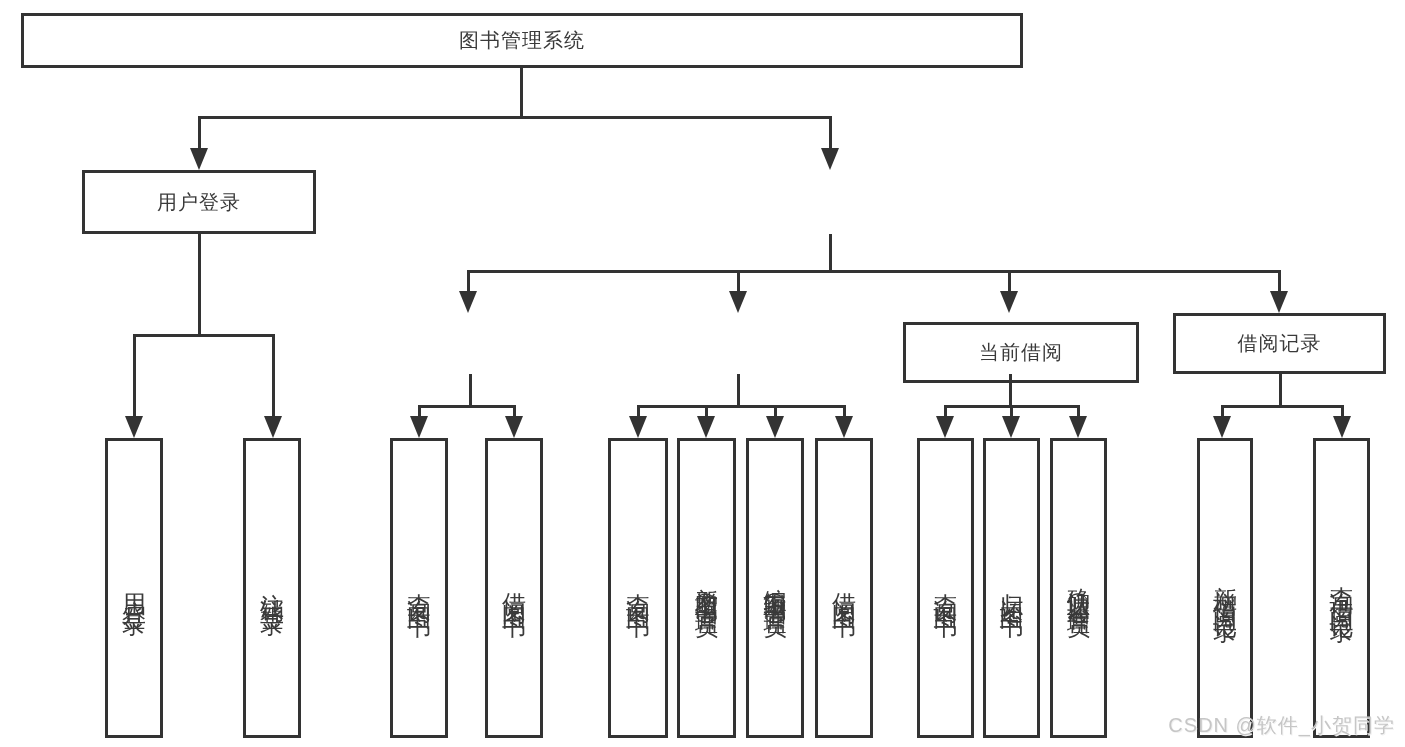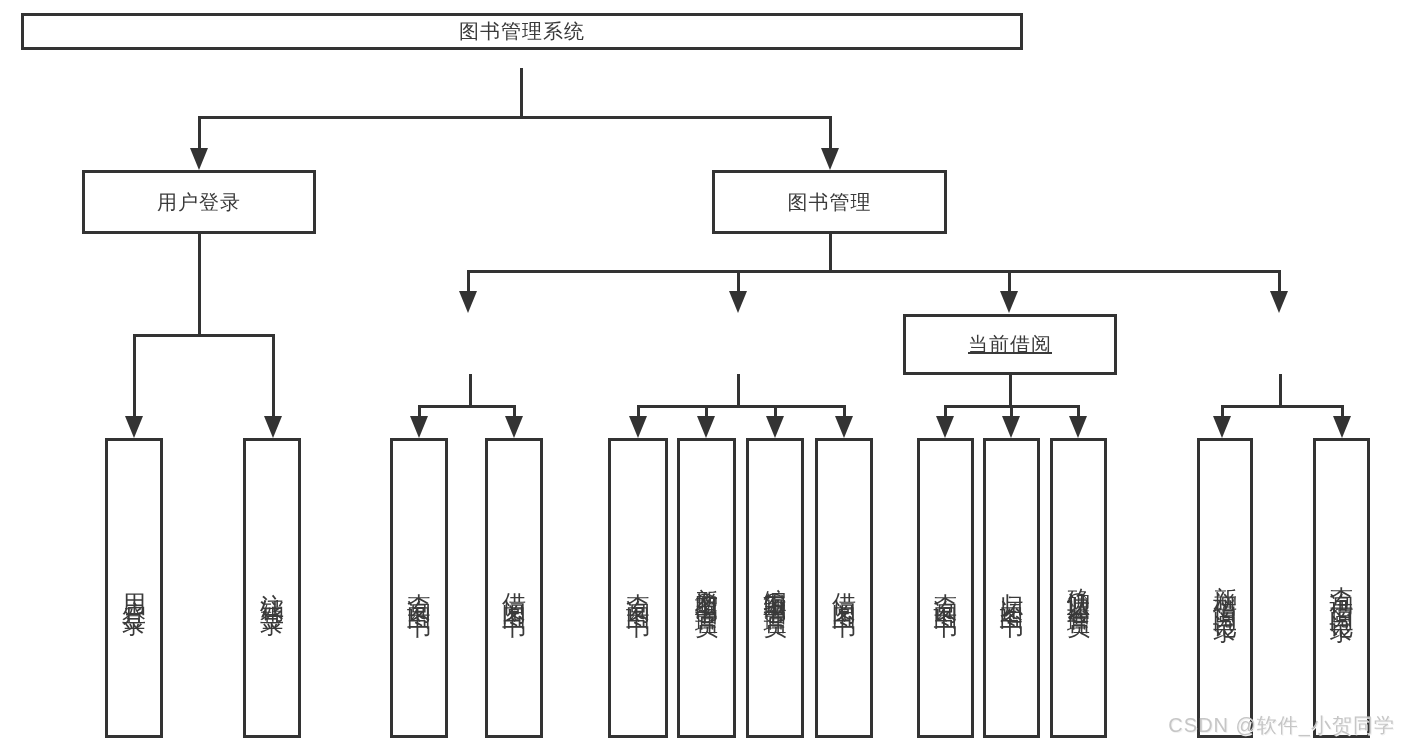--- a/index.html
+++ b/index.html
@@ -30,58 +30,58 @@
   .watermark{
     position:absolute;right:10px;bottom:8px;font-size:20px;color:#c6c6c6;
     letter-spacing:1px;text-shadow:1px 1px 0 #f2f2f2;z-index:50;white-space:nowrap;text-align:right;
   }
 </style>
 </head>
 <body>
 
 <div id="canvas">
 
-  <div class="box" style="left:21px;top:13px;width:1002px;height:37px;">
+  <div class="box" style="left:21px;top:13px;width:1002px;height:55px;">
     <span>图书管理系统</span>
   </div>
 
   <div class="vline" style="left:520px;top:68px;height:50px;"></div>
   <div class="hline" style="left:198px;top:116px;width:634px;"></div>
   <div class="vline" style="left:198px;top:116px;height:34px;"></div>
   <div class="tri" style="left:190px;top:148px;"></div>
   <div class="vline" style="left:829px;top:116px;height:34px;"></div>
   <div class="tri" style="left:821px;top:148px;"></div>
 
   <div class="box" style="left:82px;top:170px;width:234px;height:64px;">
     <span>用户登录</span>
-  </div>
-  <div class="box" style="left:712px;top:170px;width:235px;height:64px;">
-    <span>图书管理</span>
   </div>
 
   <div class="vline" style="left:198px;top:234px;height:103px;"></div>
   <div class="hline" style="left:133px;top:334px;width:142px;"></div>
   <div class="vline" style="left:133px;top:334px;height:86px;"></div>
   <div class="tri" style="left:125px;top:416px;"></div>
   <div class="vline" style="left:272px;top:334px;height:86px;"></div>
   <div class="tri" style="left:264px;top:416px;"></div>
 
   <div class="vline" style="left:829px;top:234px;height:39px;"></div>
   <div class="hline" style="left:467px;top:270px;width:814px;"></div>
   <div class="vline" style="left:467px;top:270px;height:25px;"></div>
   <div class="tri" style="left:459px;top:291px;"></div>
   <div class="vline" style="left:737px;top:270px;height:25px;"></div>
   <div class="tri" style="left:729px;top:291px;"></div>
   <div class="vline" style="left:1008px;top:270px;height:25px;"></div>
   <div class="tri" style="left:1000px;top:291px;"></div>
   <div class="vline" style="left:1278px;top:270px;height:25px;"></div>
   <div class="tri" style="left:1270px;top:291px;"></div>
 
-  <div class="box" style="left:903px;top:314px;width:214px;height:61px;text-decoration:underline;">
+  <div class="box" style="left:903px;top:322px;width:236px;height:61px;">
     <span>当前借阅</span>
+  </div>
+  <div class="box" style="left:1173px;top:313px;width:213px;height:61px;">
+    <span>借阅记录</span>
   </div>
 
   <div class="vline" style="left:469px;top:374px;height:34px;"></div>
   <div class="hline" style="left:418px;top:405px;width:98px;"></div>
   <div class="vline" style="left:418px;top:405px;height:15px;"></div>
   <div class="tri" style="left:410px;top:416px;"></div>
   <div class="vline" style="left:513px;top:405px;height:15px;"></div>
   <div class="tri" style="left:505px;top:416px;"></div>
 
   <div class="vline" style="left:737px;top:374px;height:34px;"></div>

